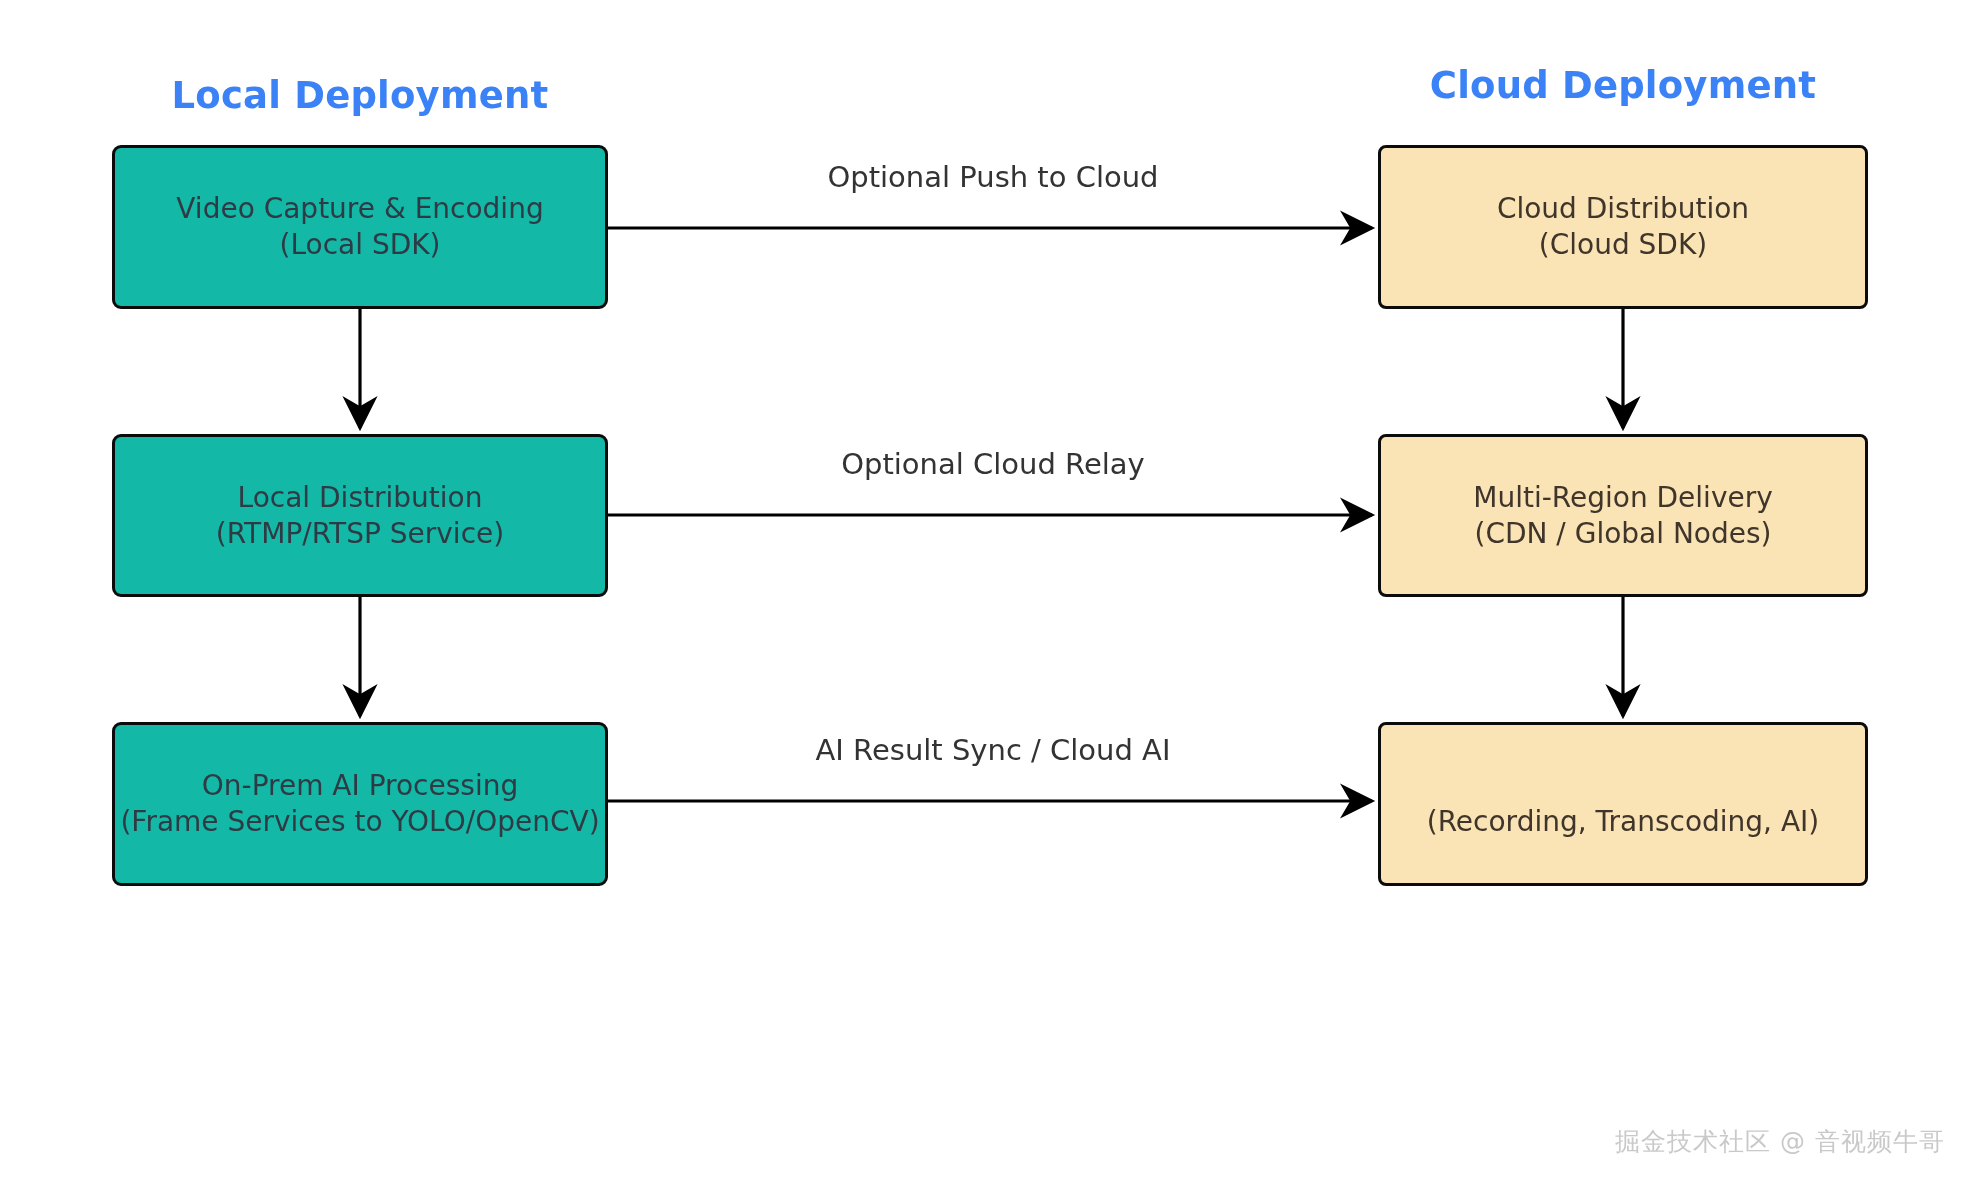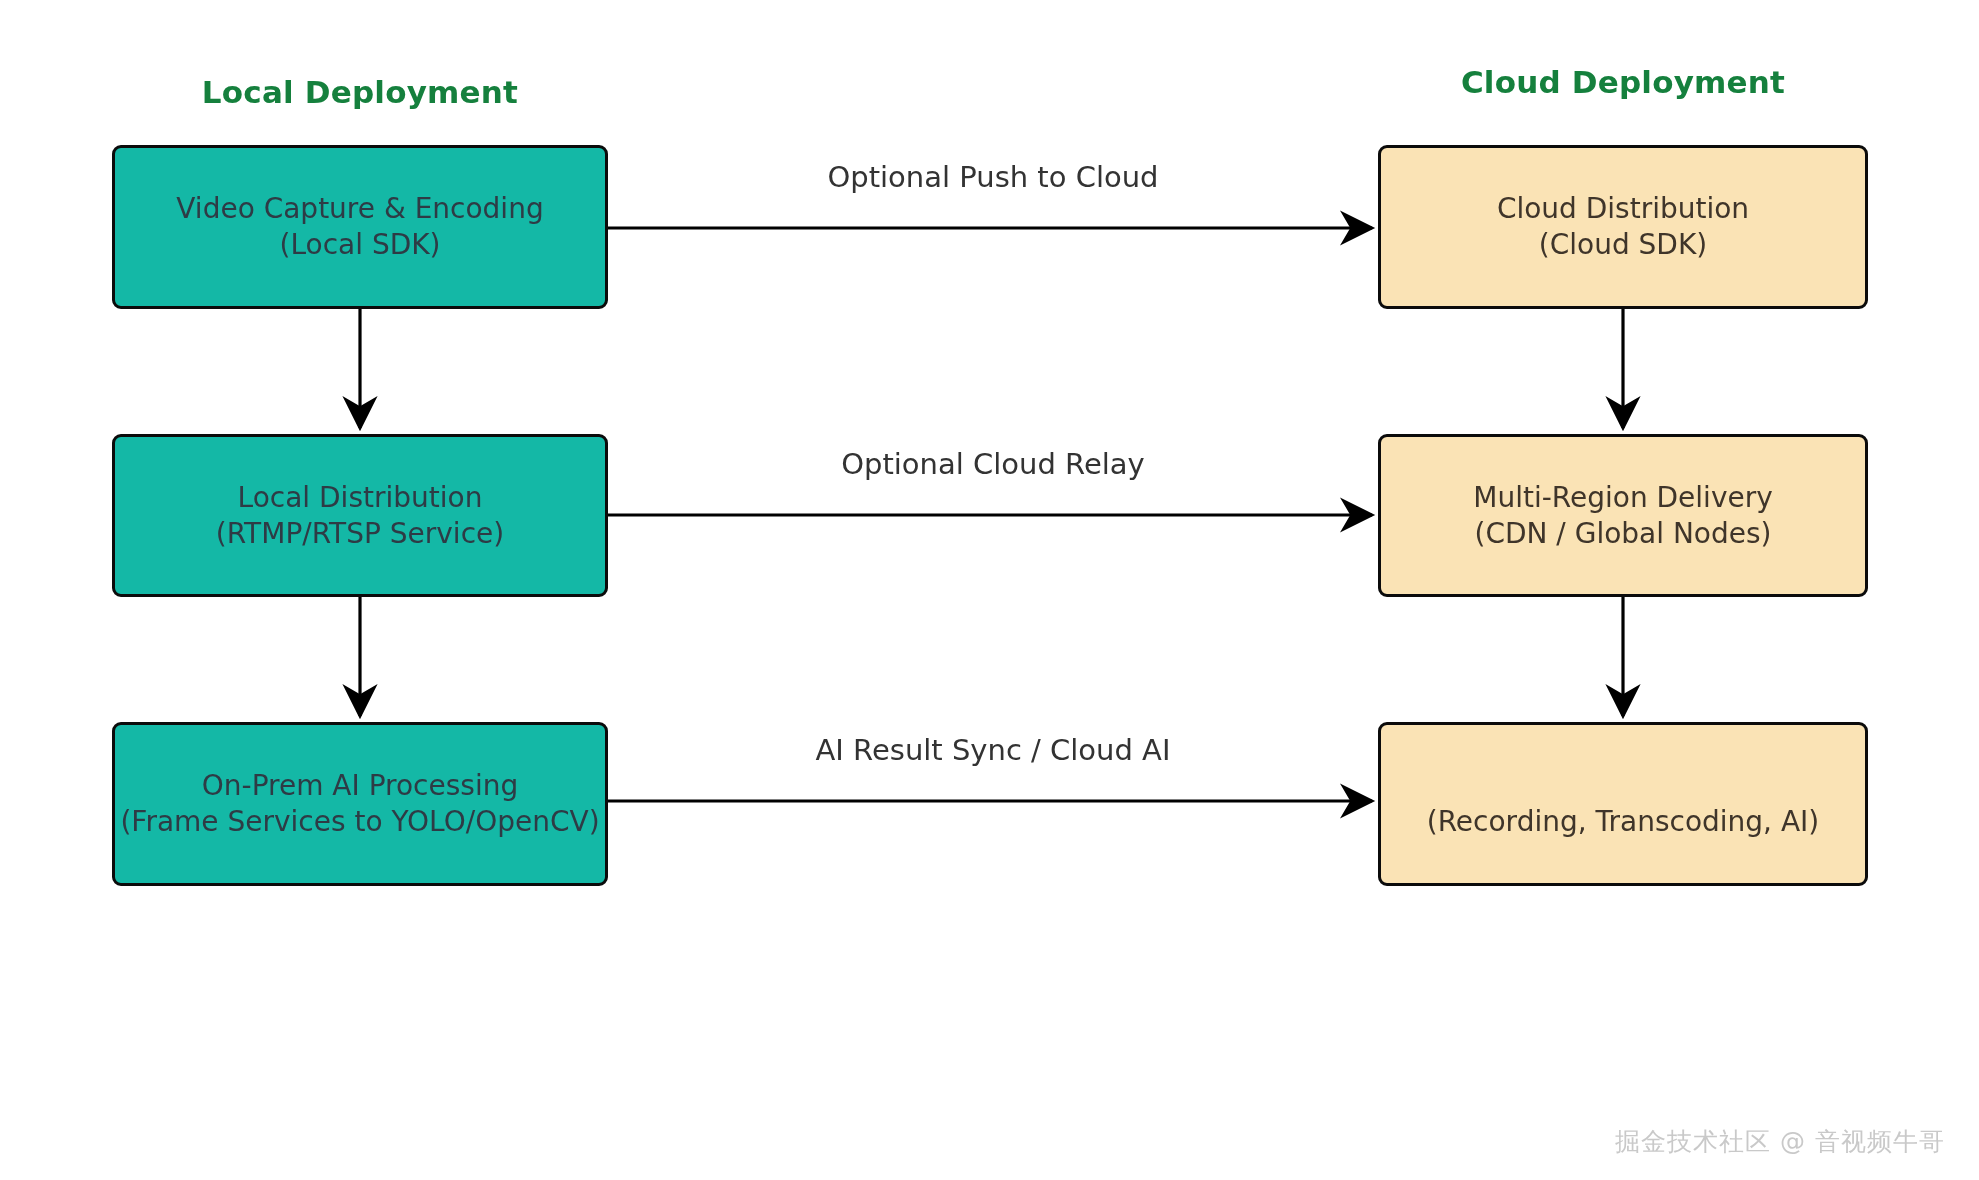--- a/index.html
+++ b/index.html
@@ -20,22 +20,22 @@
     left: 0;
     top: 0;
     width: 1979px;
     height: 1180px;
   }
 
   .col-title {
     position: absolute;
     font-family: "DejaVu Sans", sans-serif;
     font-weight: bold;
-    font-size: 31px;
-    color: #15803d;
+    font-size: 37px;
+    color: #3b82f6;
     text-align: center;
     white-space: nowrap;
     letter-spacing: 0.2px;
   }
   #title-local  { left: 112px;  top: 74px; width: 496px; }
   #title-cloud  { left: 1378px; top: 64px; width: 490px; }
 
   .node {
     position: absolute;
     box-sizing: border-box;
@@ -51,20 +51,21 @@
   }
   .node .node-text { display: block; padding: 0 4px; }
 
   .node.local {
     background: #14b8a6;
     color: #2e3b45;
   }
   .node.cloud {
     background: #fae3b5;
     color: #3f352a;
+    border-radius: 8px;
   }
 
   .col-local  { left: 112px;  width: 496px; }
   .col-cloud  { left: 1378px; width: 490px; }
 
   .row-1 { top: 145px; height: 164px; }
   .row-2 { top: 434px; height: 163px; }
   .row-3 { top: 722px; height: 164px; }
 
   .edge-label {

